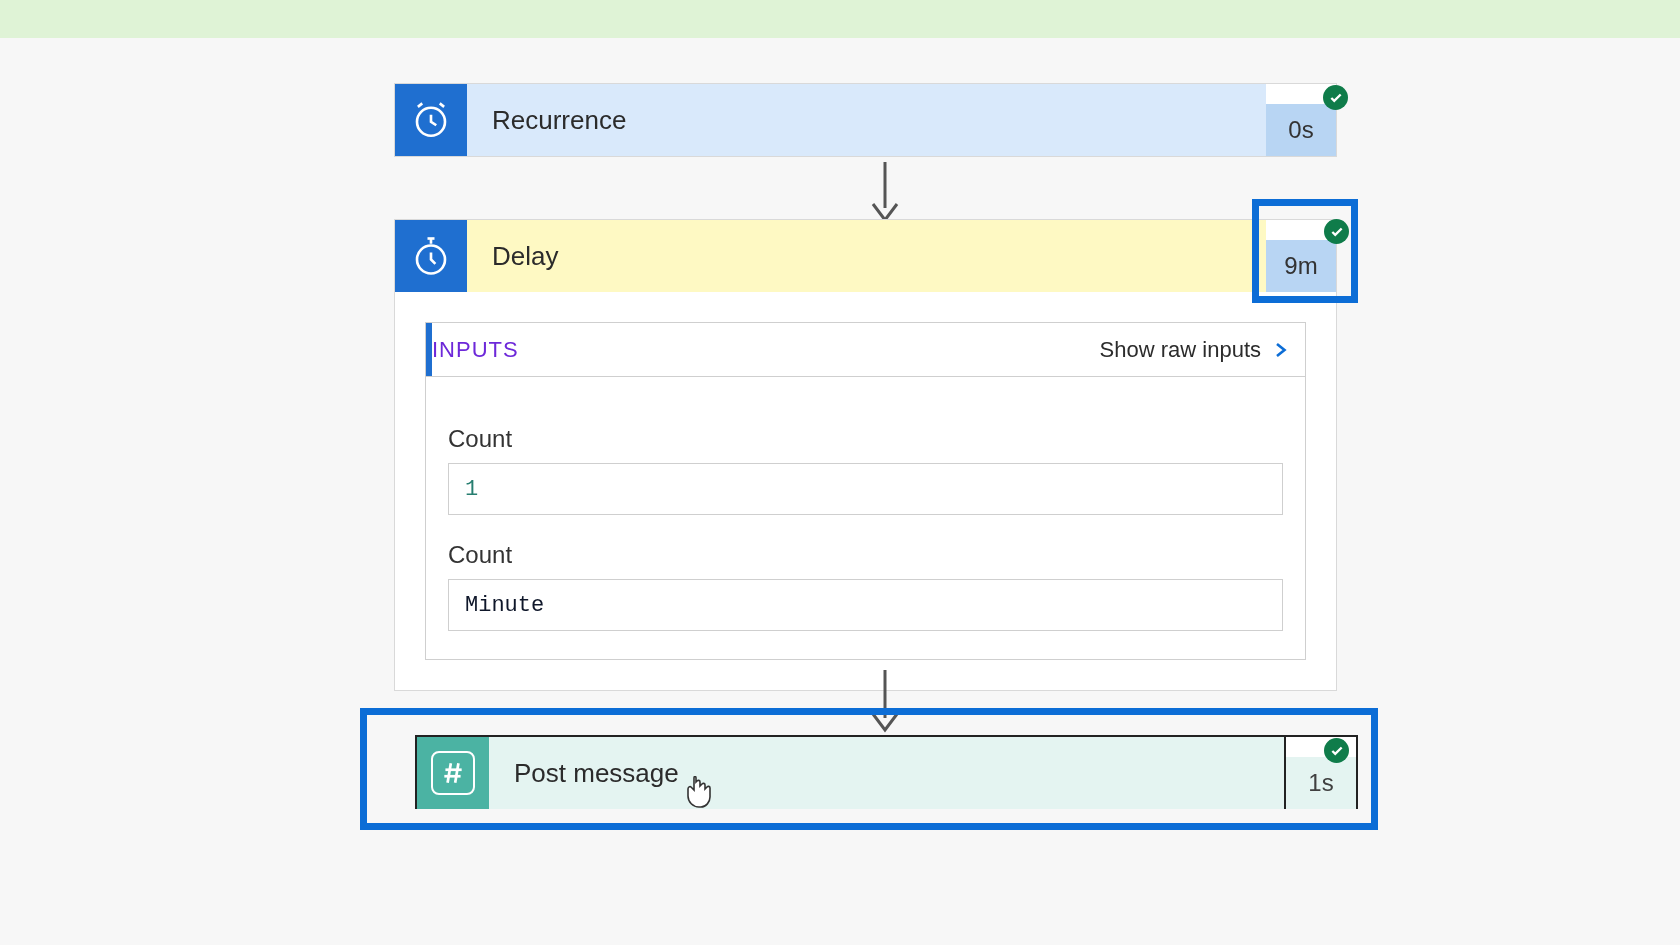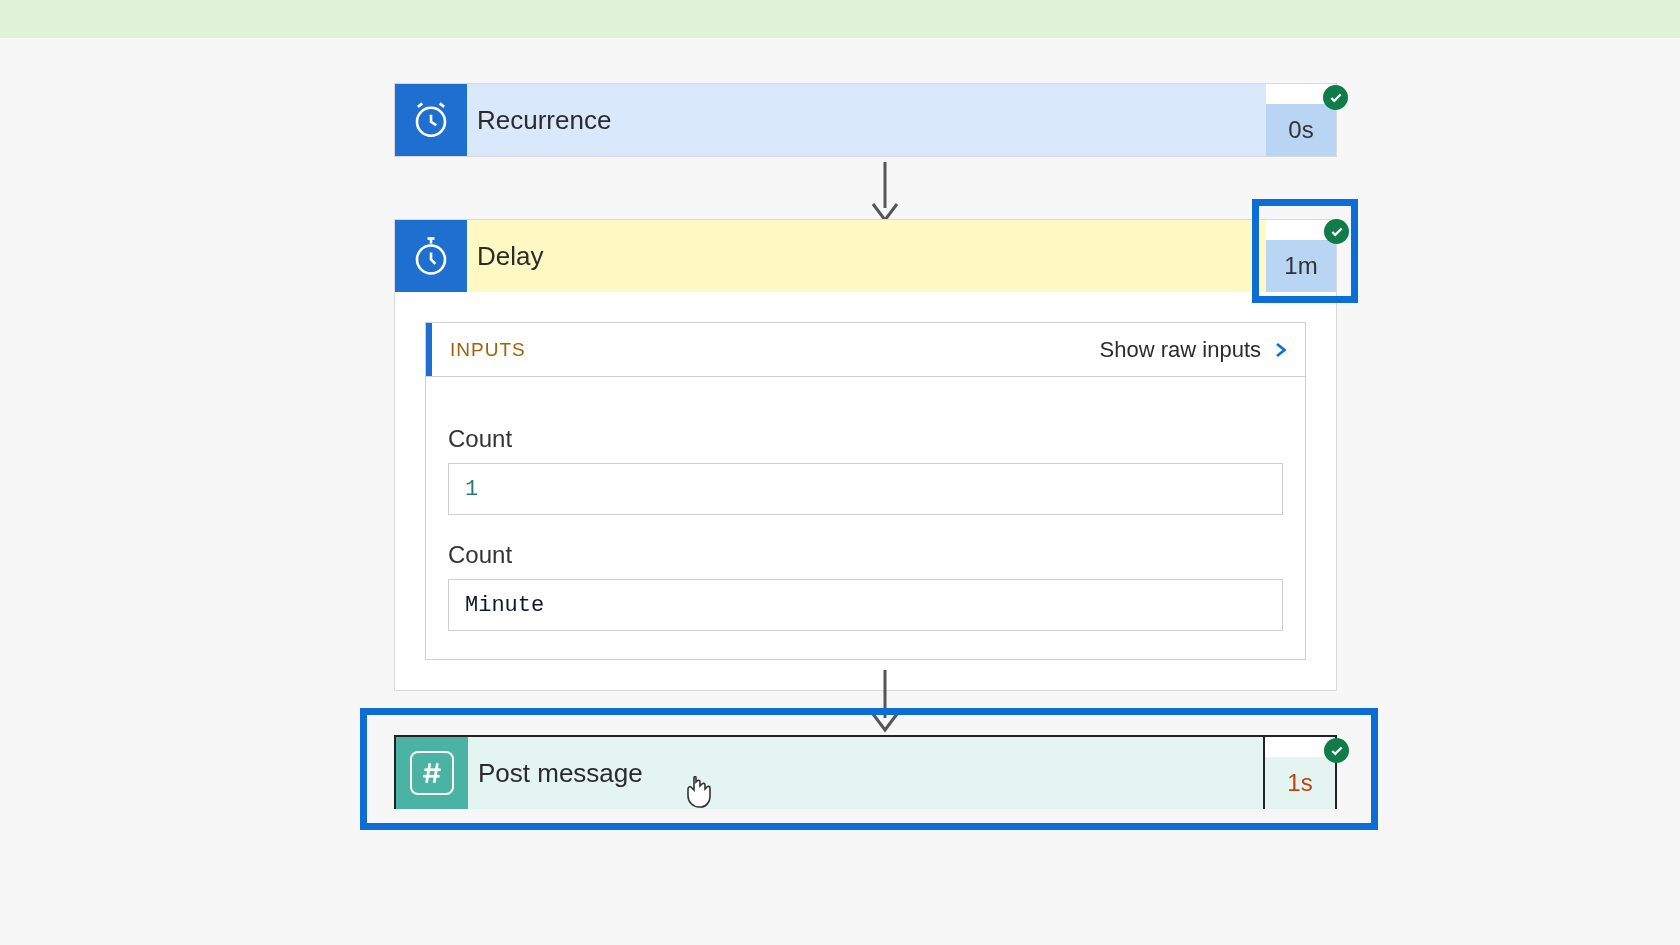--- a/index.html
+++ b/index.html
@@ -39,21 +39,21 @@
     display: flex;
     align-items: center;
     justify-content: center;
     flex: 0 0 72px;
   }
   .card-title {
     flex: 1;
     display: flex;
     align-items: center;
     font-size: 26px;
-    padding-left: 10px;
+    padding-left: 25px;
     color: #2b2b2b;
   }
   .card-duration {
     width: 70px;
     flex: 0 0 70px;
     display: flex;
     align-items: center;
     justify-content: center;
     font-size: 24px;
     color: #333;
@@ -63,21 +63,21 @@
   .recurrence-header .card-icon { background: #1f6fd0; }
   .recurrence-header .card-title { background: #d9e9fb; }
   .recurrence-header .card-duration { background: #b8d5f3; }
 
   .delay-header .card-icon { background: #1f6fd0; }
   .delay-header .card-title { background: #fef9c3; }
   .delay-header .card-duration { background: #b8d5f3; }
 
   .post-header .card-icon { background: #4bb3a3; }
   .post-header .card-title { background: #e4f4f1; }
-  .post-header .card-duration { background: #e4f4f1; color:#c2410c;}
+  .post-header .card-duration { background: #e4f4f1; color:#404040;}
 
   .status-badge {
     position: absolute;
     width: 25px;
     height: 25px;
     border-radius: 50%;
     background: #0f7c4a;
     display: flex;
     align-items: center;
     justify-content: center;
@@ -106,24 +106,23 @@
     align-items: center;
     justify-content: space-between;
     height: 54px;
     border-bottom: 1px solid #cfcfcf;
   }
   .inputs-header-left {
     border-left: 6px solid #1f6fd0;
     height: 100%;
     display: flex;
     align-items: center;
-    padding-left: 18px;
-    font-size: 19px;
+    font-size: 22px;
     letter-spacing: 1px;
-    color: #a16207;
+    color: #6d28d9;
   }
   .show-raw {
     display: flex;
     align-items: center;
     padding-right: 16px;
     font-size: 22px;
     color: #2c2c2c;
     gap: 10px;
     cursor: pointer;
   }
@@ -203,21 +202,21 @@
     <div class="card-header delay-header">
       <div class="card-icon">
         <svg width="42" height="42" viewBox="0 0 24 24" fill="none" stroke="#fff" stroke-width="1.5">
           <circle cx="12" cy="14" r="8"></circle>
           <path d="M12 10v4l2.5 2.5"></path>
           <path d="M10 2h4"></path>
           <path d="M12 2v3"></path>
         </svg>
       </div>
       <div class="card-title">Delay</div>
-      <div class="card-duration">1m</div>
+      <div class="card-duration">9m</div>
     </div>
     <div class="card-body">
       <div class="inputs-box">
         <div class="inputs-header">
           <div class="inputs-header-left">INPUTS</div>
           <div class="show-raw">
             <span>Show raw inputs</span>
             <svg width="18" height="24" viewBox="0 0 24 24" fill="none" stroke="#0c6dd6" stroke-width="3.5">
                 <path d="M8 4l10 8-10 8"></path>
               </svg>
@@ -238,21 +237,21 @@
       </svg>
   </div>
 
   <div class="annot" style="left:1252px; top:161px; width:106px; height:104px;"></div>
 
   <svg class="arrow" style="top:632px; left:865px; transform:none;" width="40" height="64" viewBox="0 0 40 64">
     <line x1="20" y1="0" x2="20" y2="48" stroke="#555" stroke-width="3"></line>
     <path d="M8 44 L20 60 L32 44" fill="none" stroke="#555" stroke-width="3"></path>
   </svg>
 
-  <div class="flow-card" id="post-card" style="left:394px; top:697px; width:943px; height:74px;">
+  <div class="flow-card" id="post-card" style="left:415px; top:697px; width:943px; height:74px;">
     <div class="card-header post-header">
       <div class="card-icon" style="flex:0 0 72px; width:72px; border-radius:0;">
          <div style="width:44px;height:44px;border:2.5px solid #fff;border-radius:8px;display:flex;align-items:center;justify-content:center;">
            <svg width="26" height="26" viewBox="0 0 24 24" fill="none" stroke="#fff" stroke-width="2.5">
              <line x1="5" y1="9" x2="20" y2="9"></line>
              <line x1="4" y1="15" x2="19" y2="15"></line>
              <line x1="10" y1="3" x2="7" y2="21"></line>
              <line x1="17" y1="3" x2="14" y2="21"></line>
            </svg>
          </div>

